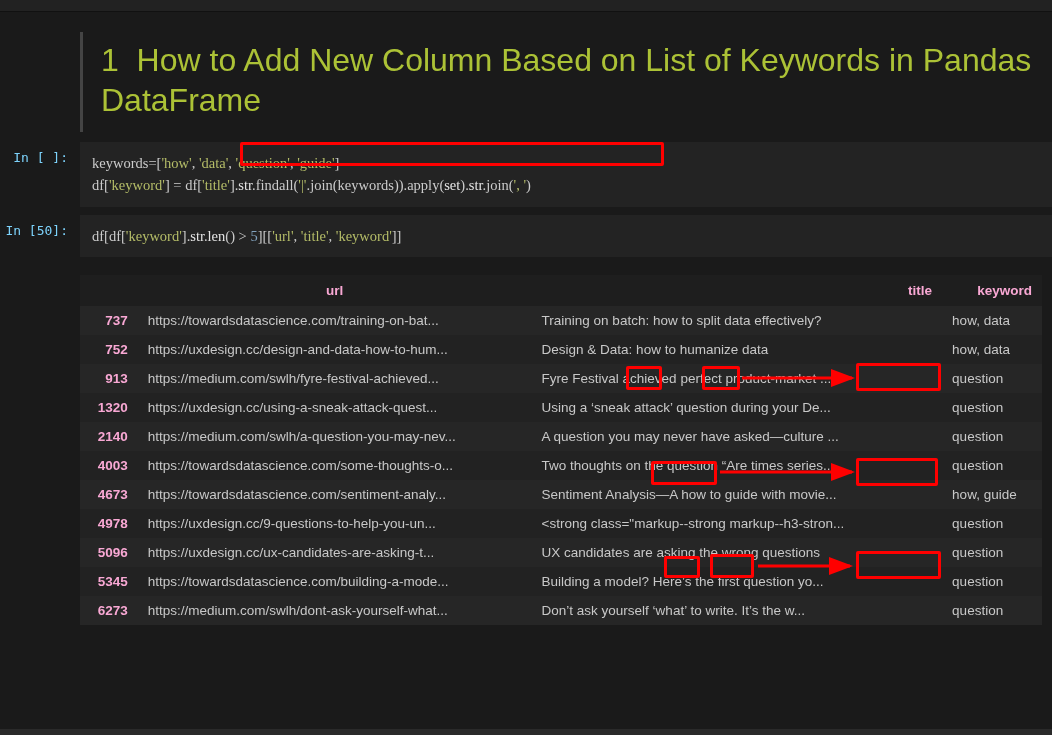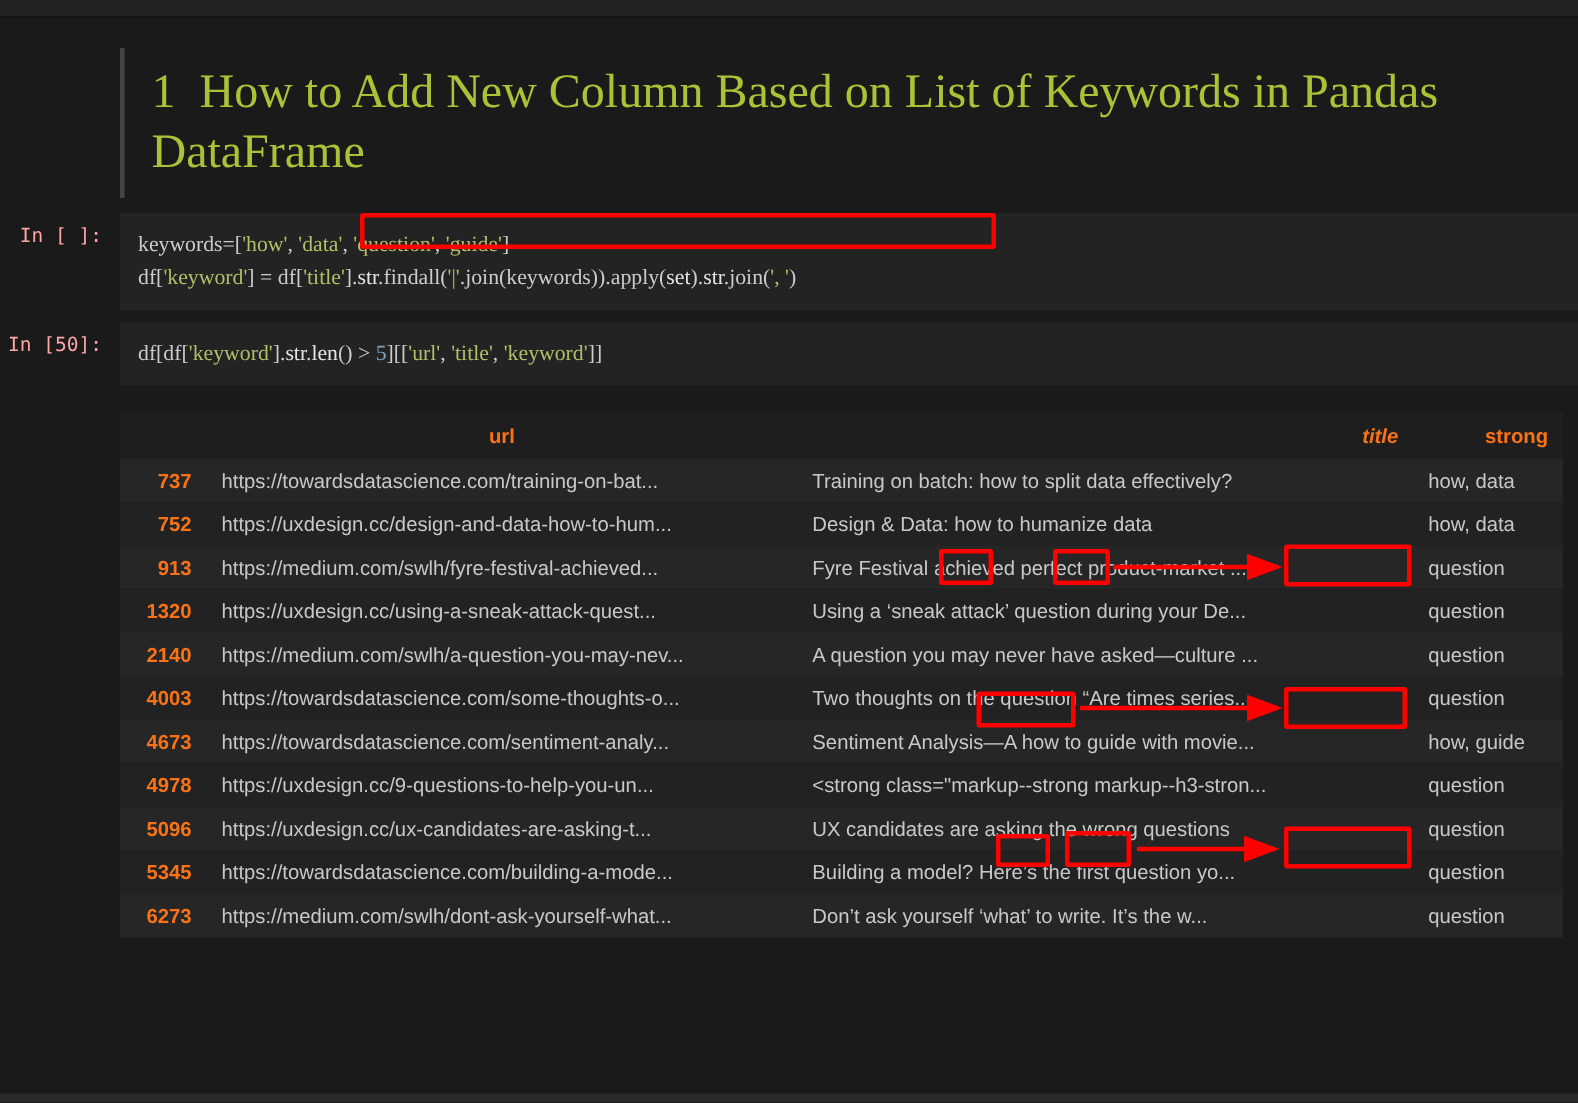--- a/index.html
+++ b/index.html
@@ -14,38 +14,37 @@
     position: relative;
   }
   .top-bar { height: 12px; background: #222; border-bottom: 1px solid #111; }
   .heading-wrap {
     display: flex;
     margin: 20px 0 10px 0;
   }
   .prompt-gutter {
     width: 80px;
     flex-shrink: 0;
-    color: #fca5a5;
+    color: #7dd3fc;
     font-family: "DejaVu Sans Mono", Consolas, monospace;
     font-size: 13px;
     text-align: right;
     padding-right: 12px;
     padding-top: 8px;
   }
   .heading-cell {
     flex: 1;
     border-left: 3px solid #444;
     padding: 8px 0 12px 18px;
   }
   h1.section-title {
     color: #acc236;
     font-size: 32px;
     font-weight: 400;
     line-height: 1.25;
-    font-family: Liberation Serif, serif;
   }
   .cell-row { display: flex; margin-bottom: 8px; }
   .code-cell {
     flex: 1;
     background: #232323;
     padding: 10px 12px;
     font-family: Liberation Serif, serif;
     font-size: 14.5px;
     line-height: 1.55;
     white-space: pre;
@@ -77,21 +76,21 @@
     width: 100%;
     border-collapse: collapse;
     font-size: 13.5px;
     color: #c8c8c8;
     table-layout: fixed;
   }
   table.dataframe th {
     text-align: right;
     font-weight: 700;
     padding: 8px 10px;
-    color: #f97316;
+    color: #f9a8d4;
   }
   table.dataframe th.col-url,
   table.dataframe td.col-url,
   table.dataframe th.col-title,
   table.dataframe td.col-title,
   table.dataframe th.col-keyword,
   table.dataframe td.col-keyword { text-align: left; }
   table.dataframe th.col-url { text-align: center; }
   table.dataframe td, table.dataframe th.row-idx {
     padding: 7px 10px;
@@ -140,22 +139,22 @@
     <colgroup>
       <col class="c-idx">
         <col class="c-url">
         <col class="c-title">
         <col class="c-kw">
     </colgroup>
     <thead>
       <tr>
         <th></th>
         <th class="col-url">url</th>
-        <th class="col-title" style="text-align:right;font-style:italic;">title</th>
-        <th class="col-keyword" style="text-align:right;">strong</th>
+        <th class="col-title" style="text-align:right;">title</th>
+        <th class="col-keyword" style="text-align:right;">keyword</th>
       </tr>
     </thead>
     <tbody id="df-body">
         <tr>
           <th class="row-idx">737</th>
           <td class="col-url">https://towardsdatascience.com/training-on-bat...</td>
           <td class="col-title">Training on batch: how to split data effectively?</td>
           <td class="col-keyword">how, data</td>
         </tr>
         <tr>

